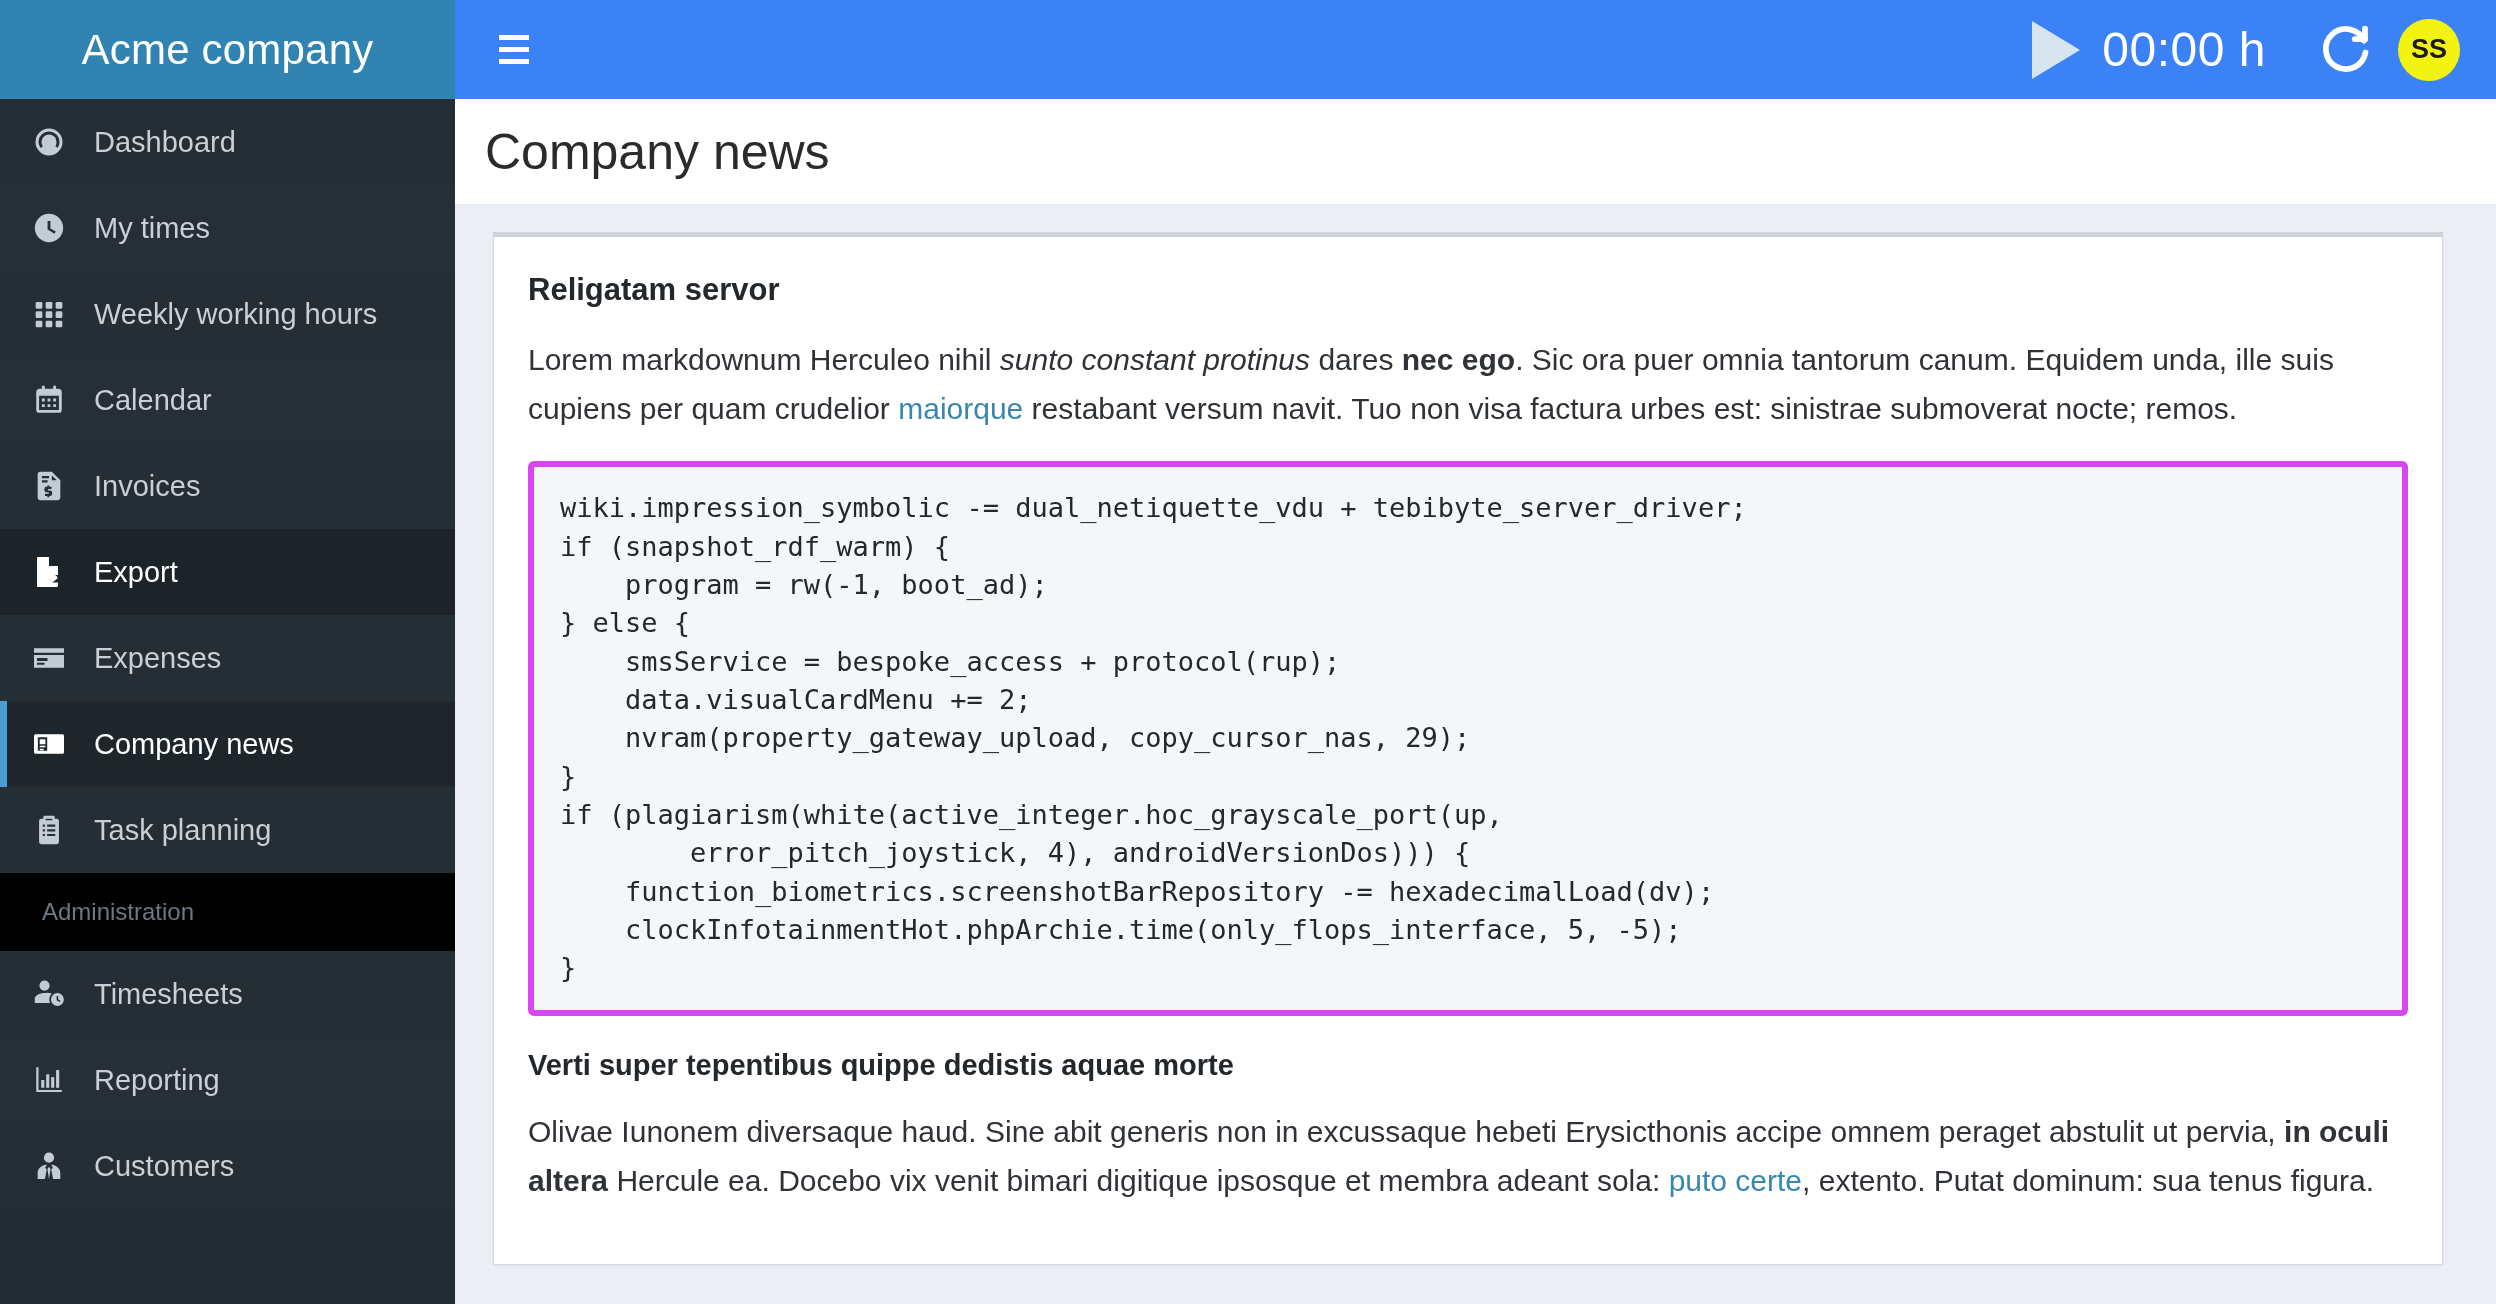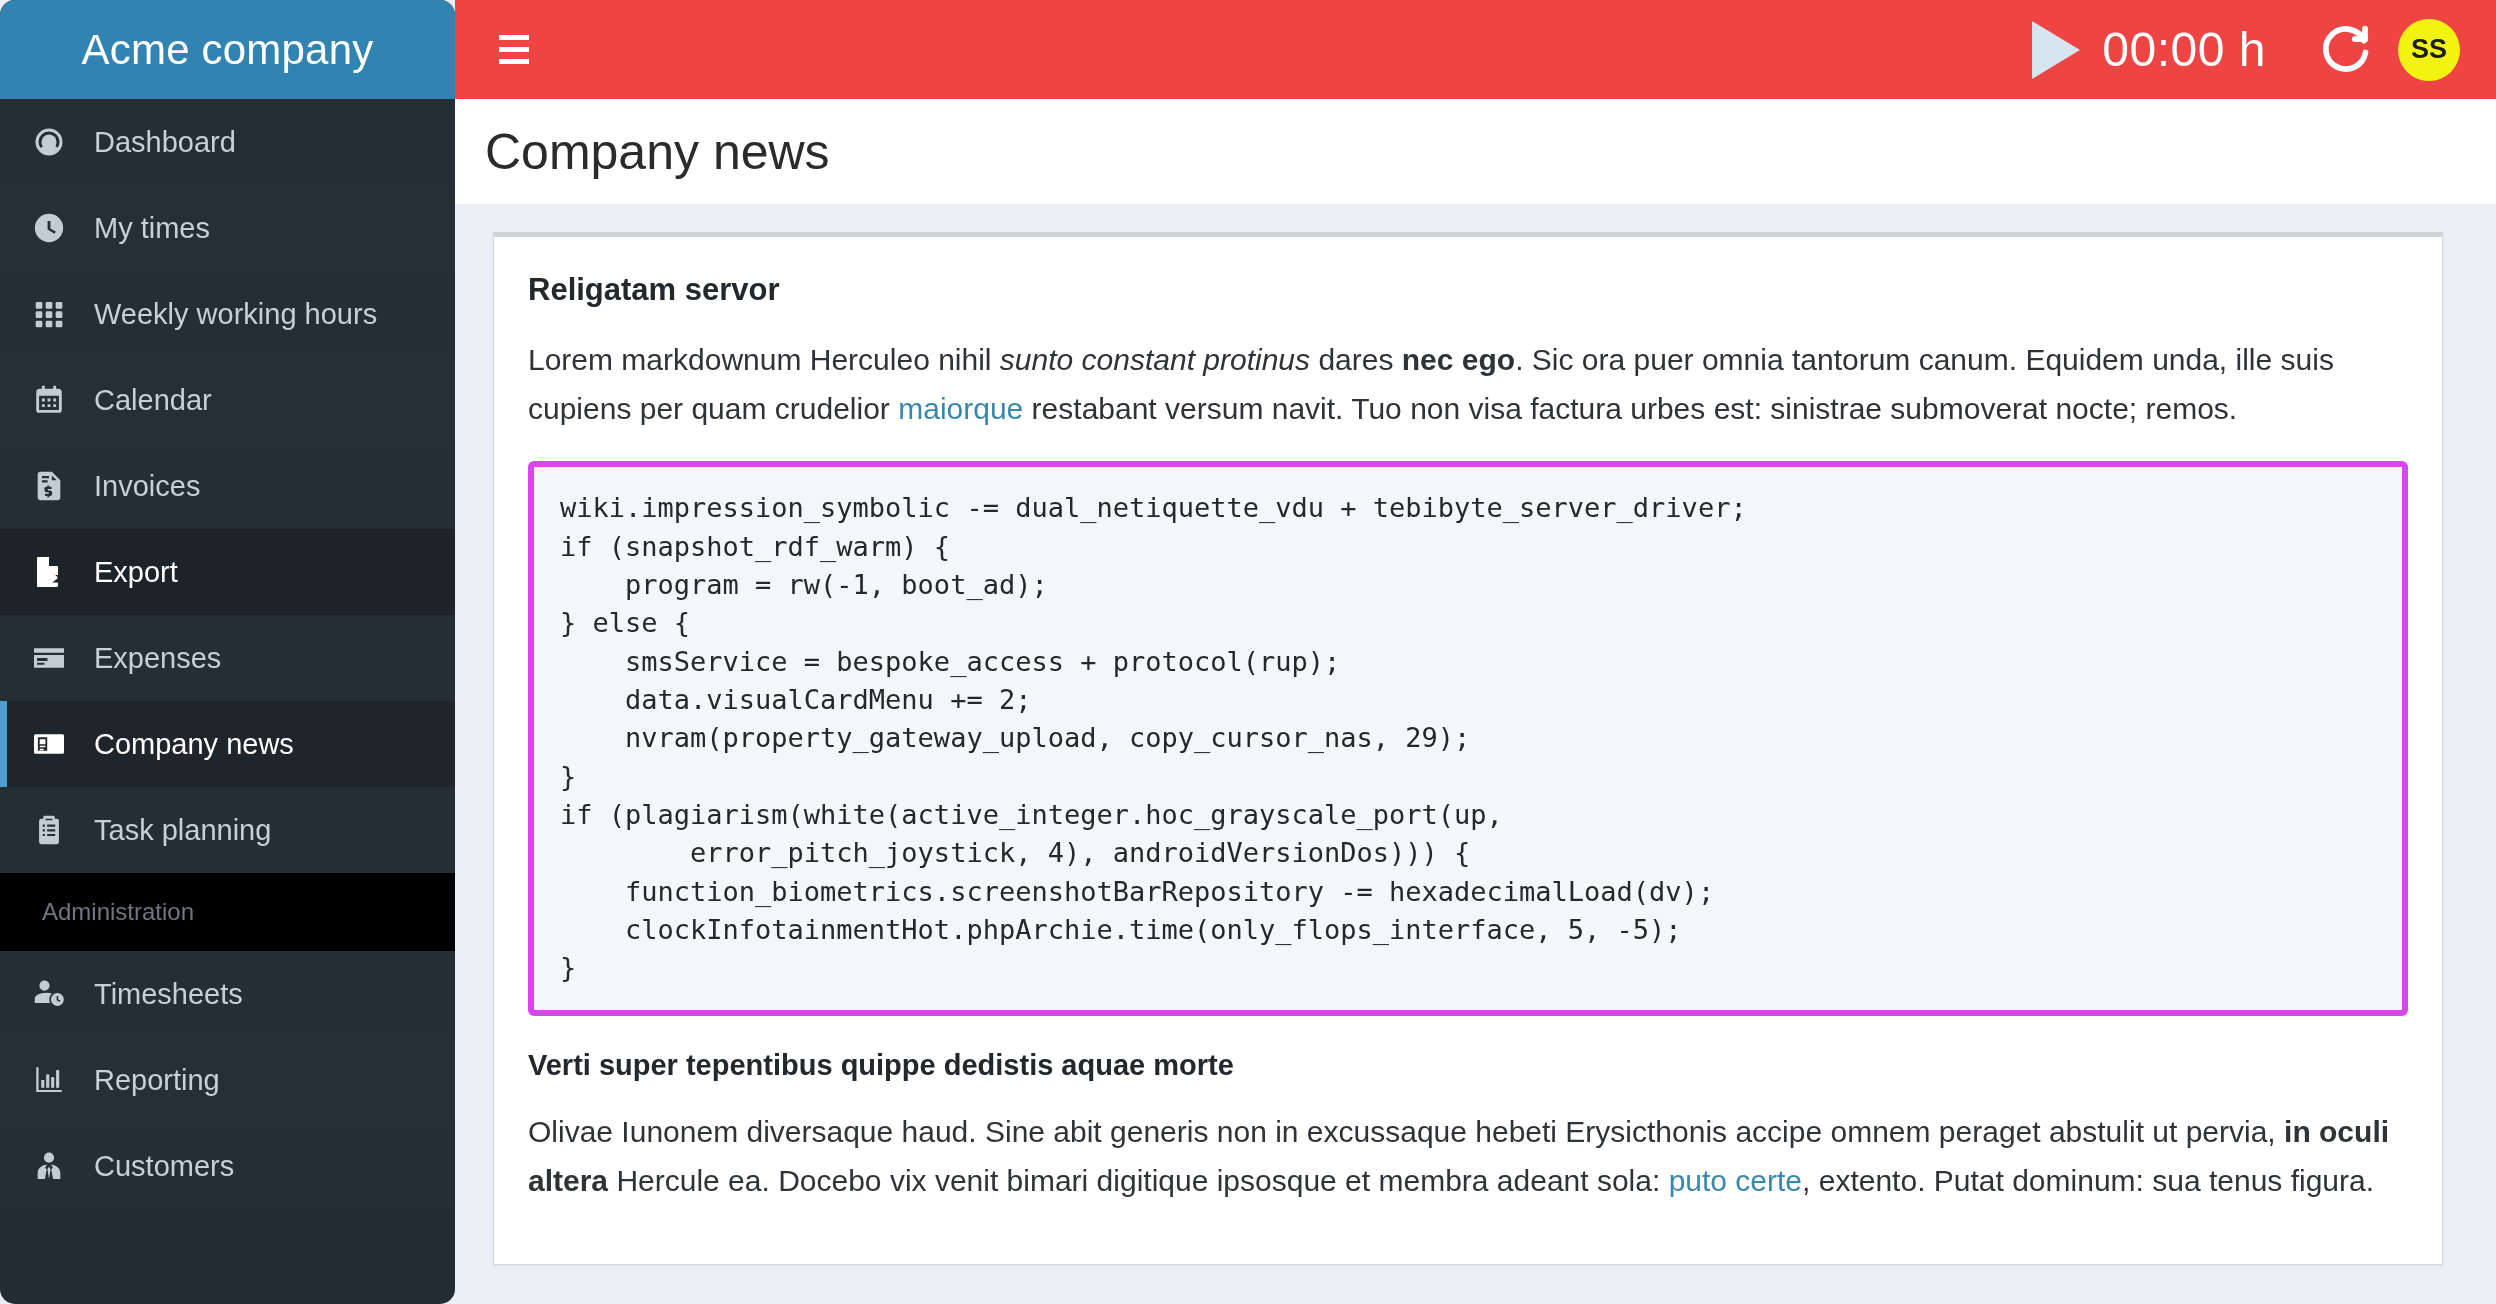--- a/index.html
+++ b/index.html
@@ -20,21 +20,20 @@
 
   
   .sidebar {
     width: 455px;
     flex: 0 0 455px;
     background: #232b33;
     display: flex;
     flex-direction: column;
     height: 1304px;
     overflow: hidden;
-    border-radius: 15px;
   }
   .brand {
     height: 99px;
     flex: 0 0 99px;
     background: #3183b2;
     color: #ffffff;
     display: flex;
     align-items: center;
     justify-content: center;
     font-size: 42px;
@@ -93,21 +92,21 @@
     flex: 1 1 auto;
     display: flex;
     flex-direction: column;
     height: 1304px;
     background: #ebeef5;
     min-width: 0;
   }
   .topbar {
     height: 99px;
     flex: 0 0 99px;
-    background: #ef4444;
+    background: #3b82f6;
     display: flex;
     align-items: center;
     padding: 0 36px 0 30px;
   }
   .burger {
     width: 58px; height: 58px;
     display: flex; flex-direction: column;
     align-items: center; justify-content: center;
     gap: 7px;
     cursor: pointer;

